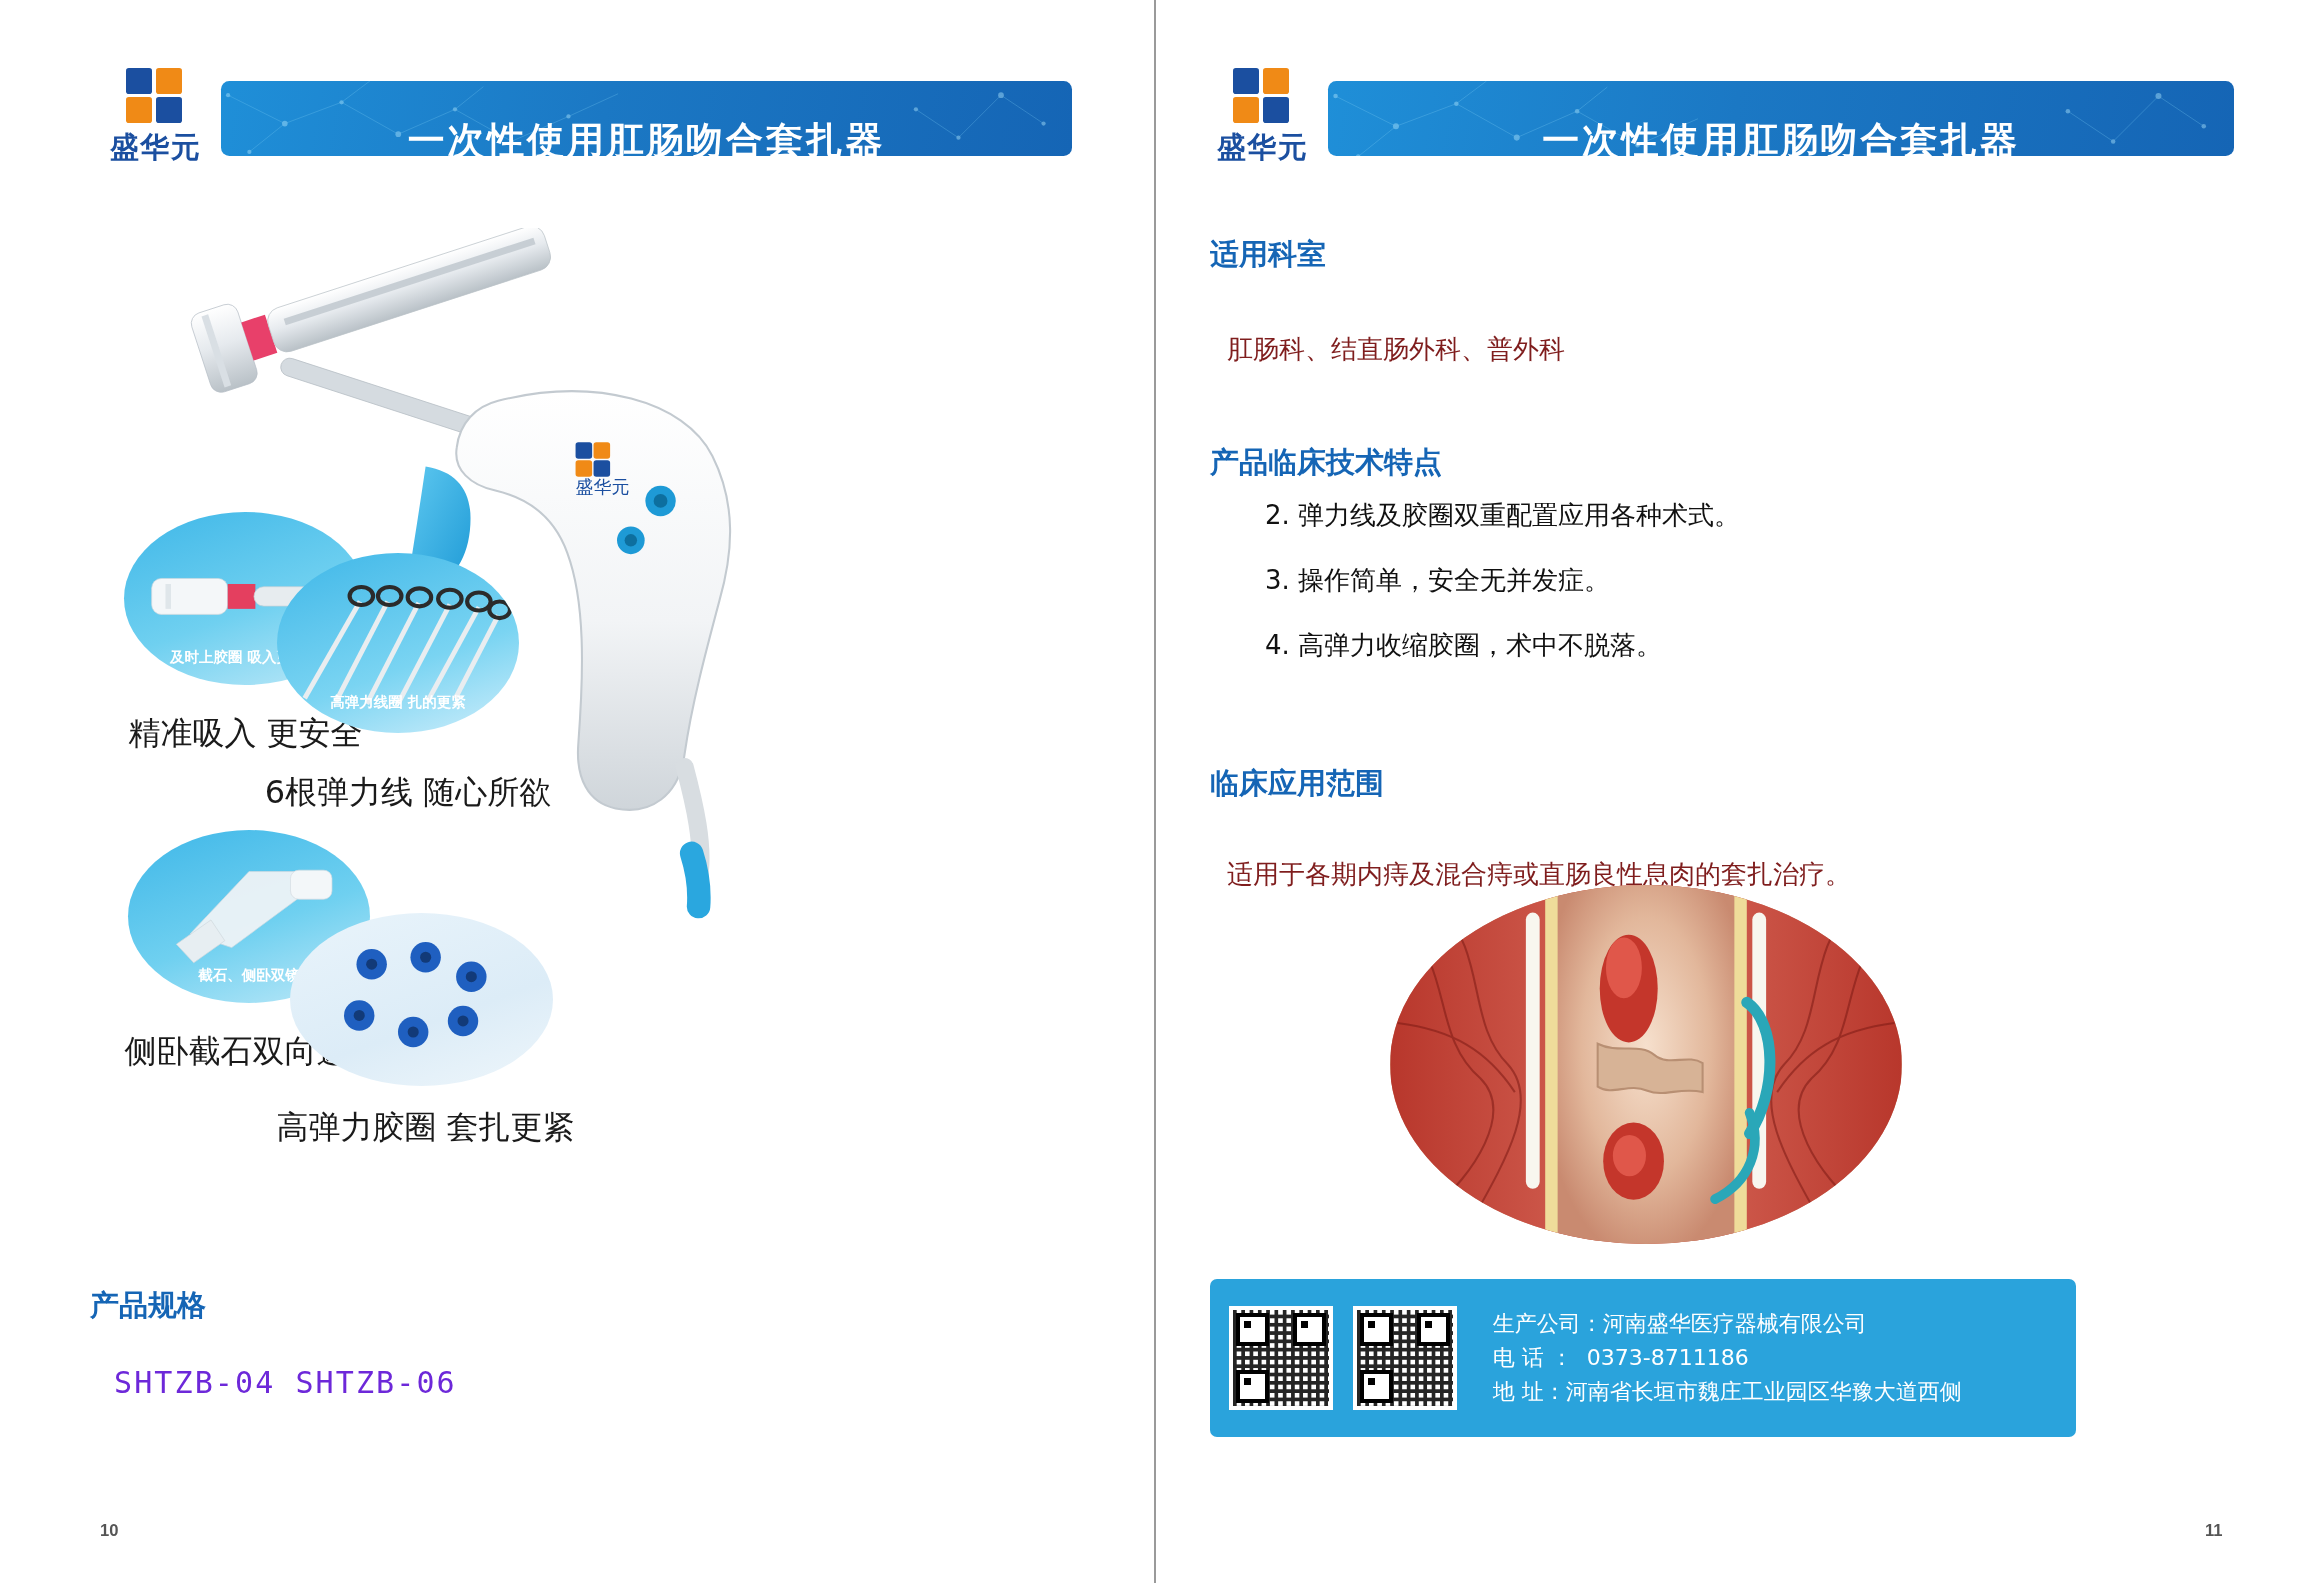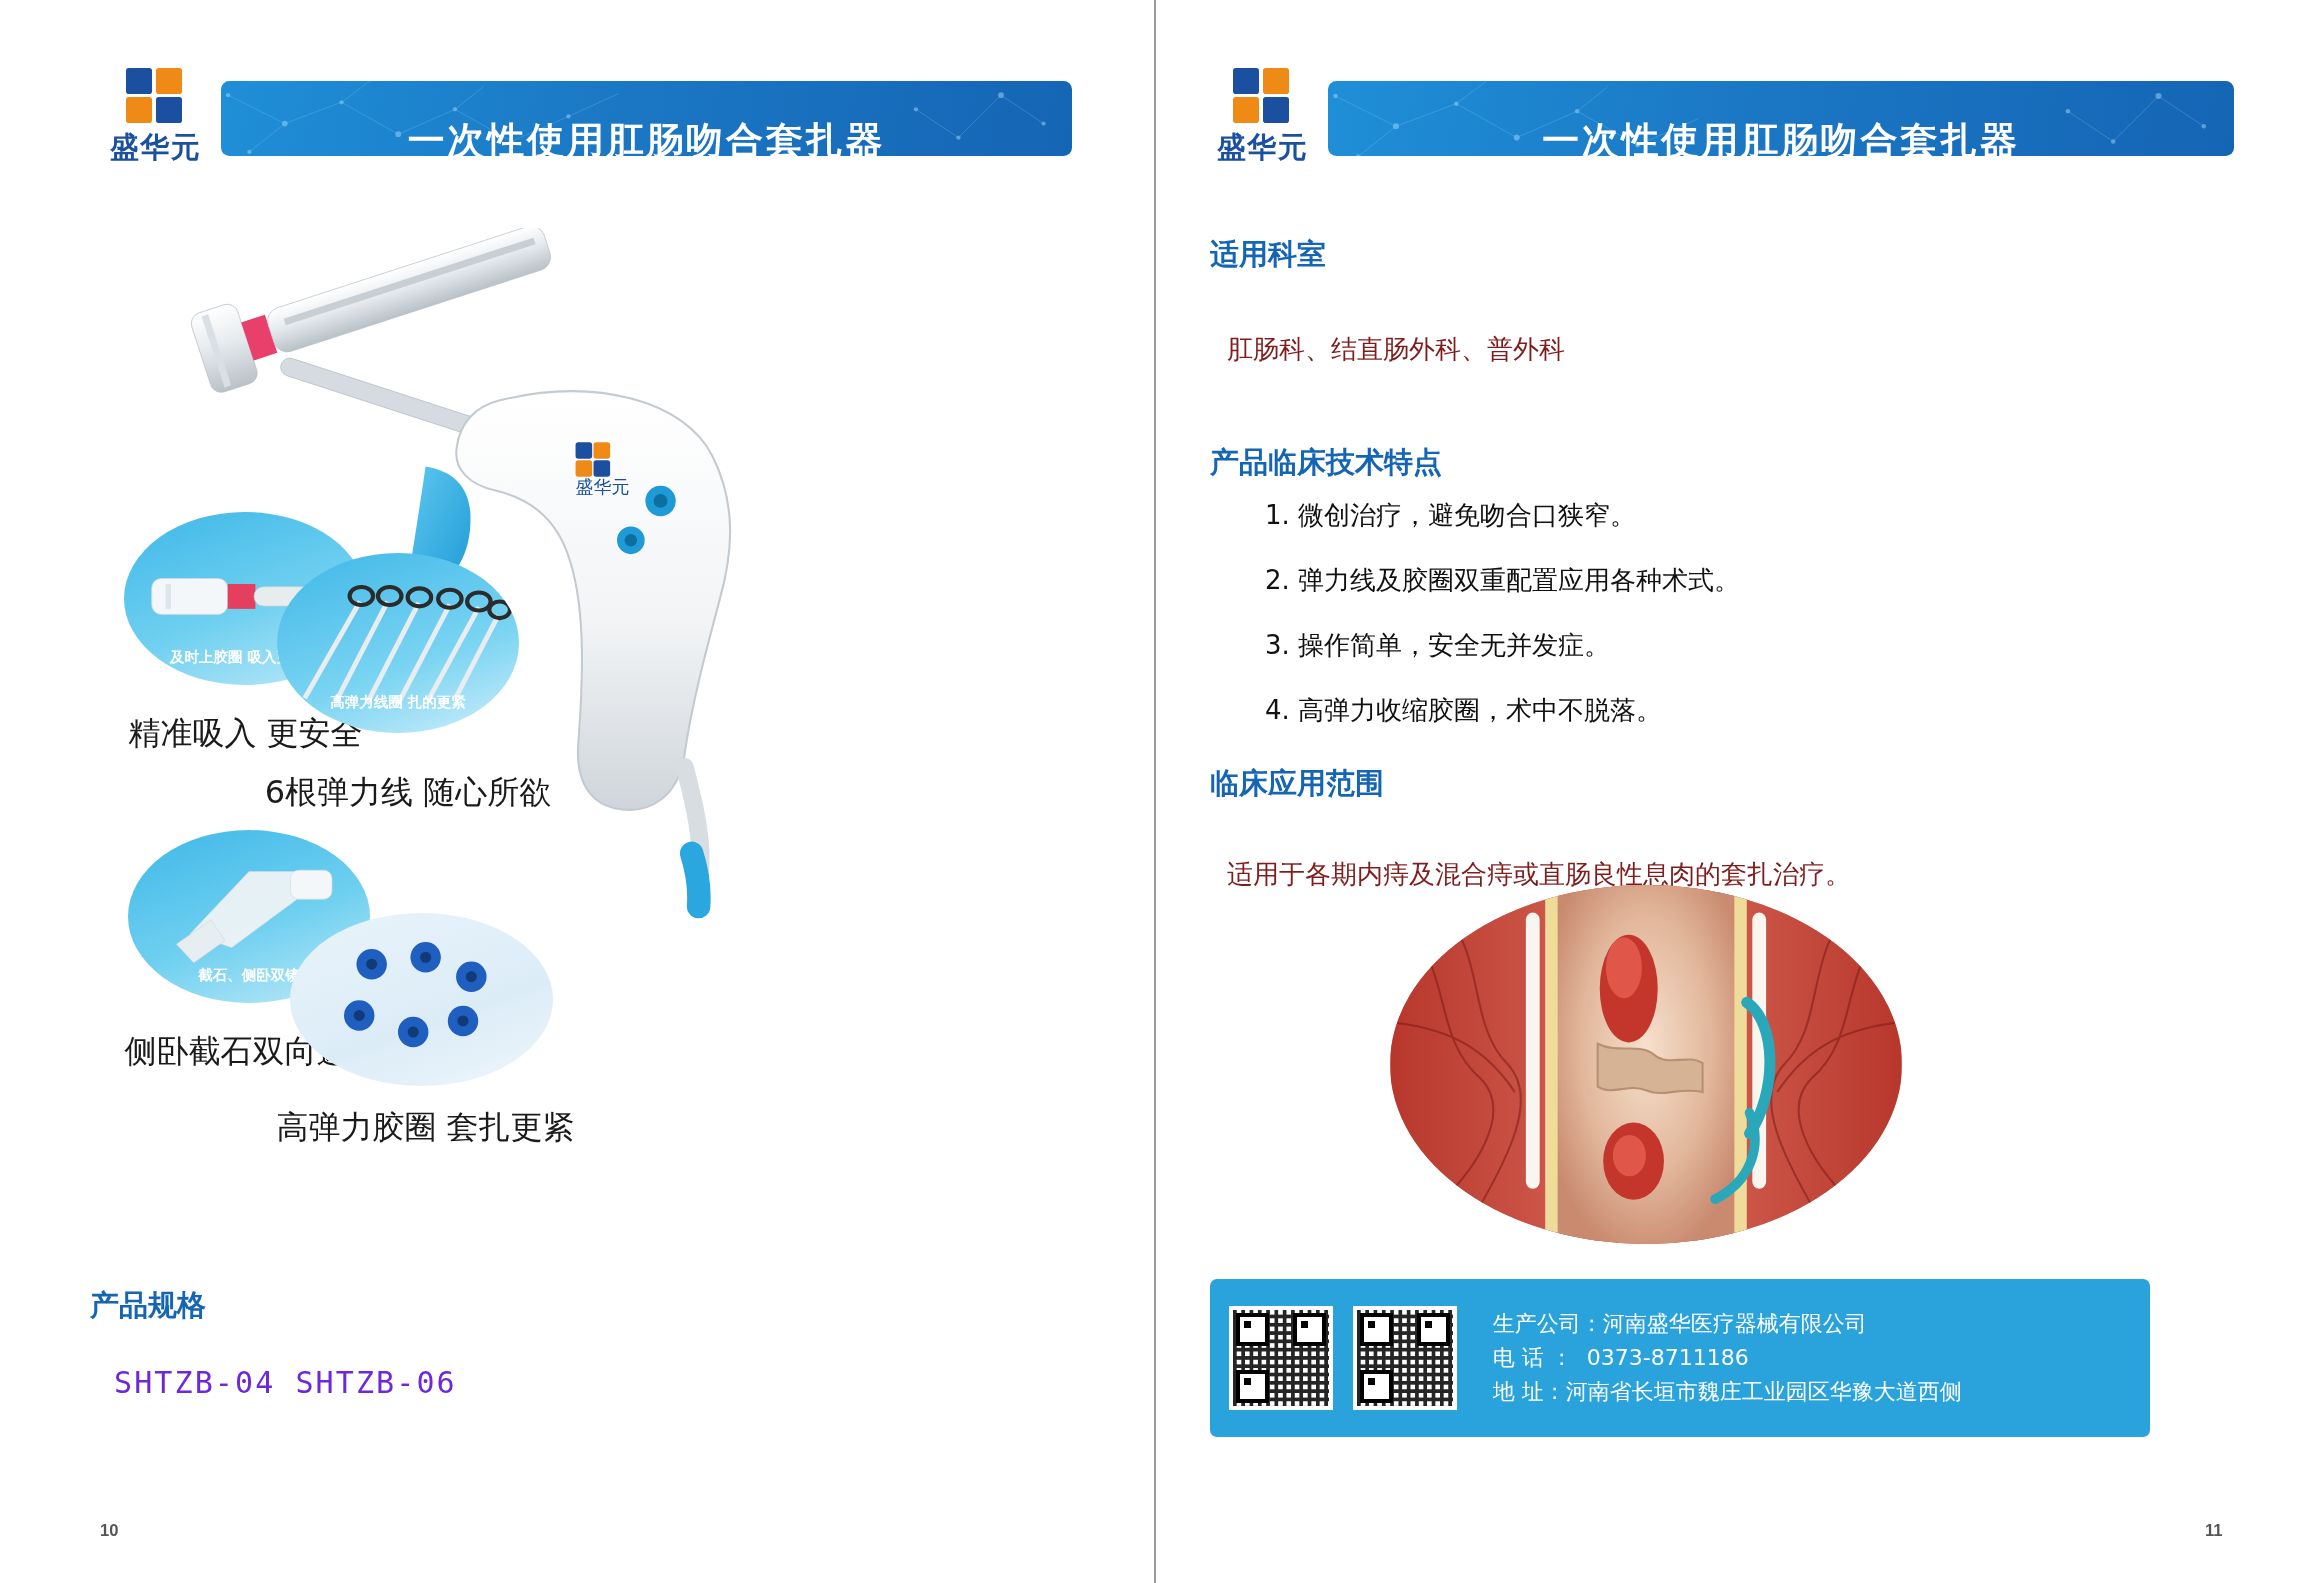--- a/index.html
+++ b/index.html
@@ -184,21 +184,21 @@
     height: 359px;
     border-radius: 50% / 50%;
     overflow: hidden;
     background: radial-gradient(ellipse at 50% 50%, #f1d6c2 0%, #e3b69b 45%, #c9826a 70%, #a2493c 100%);
   }
 
   .contact-box {
     position: absolute;
     left: 1210px;
     top: 1279px;
-    width: 940px;
+    width: 866px;
     height: 158px;
     background: #2aa3dc;
     border-radius: 7px;
     display: flex;
     align-items: center;
     padding: 0 19.4px;
     box-sizing: border-box;
   }
   .qr {
     width: 104px;
@@ -446,21 +446,20 @@
     </div>
   </div>
 
   <div style="position:absolute; left:0; top:0; width:2319px; height:1584px; pointer-events:none;">
     <div class="sec-title" style="left:1210px; top:235px;">适用科室</div>
     <div class="body-text" style="left:1227px; top:332px;">肛肠科、结直肠外科、普外科</div>
 
     <div class="sec-title" style="left:1210px; top:415px;margin-top:28px;">产品临床技术特点</div>
 
     <div class="num-list">
-      <div style="margin-bottom:30px;">1. 微创治疗，避免吻合口狭窄。</div>
       <div style="margin-bottom:30px;">2. 弹力线及胶圈双重配置应用各种术式。</div>
       <div style="margin-bottom:30px;">3. 操作简单，安全无并发症。</div>
       <div style="margin-bottom:30px;">4. 高弹力收缩胶圈，术中不脱落。</div>
     </div>
     <style>
       .num-list > div { color:#111; font-size:26px; font-family:"DejaVu Sans", sans-serif; }
     </style>
 
     <div class="sec-title" style="left:1210px; top:764px;">临床应用范围</div>
     <div class="body-text" style="left:1227px; top:857px;">适用于各期内痔及混合痔或直肠良性息肉的套扎治疗。</div>

